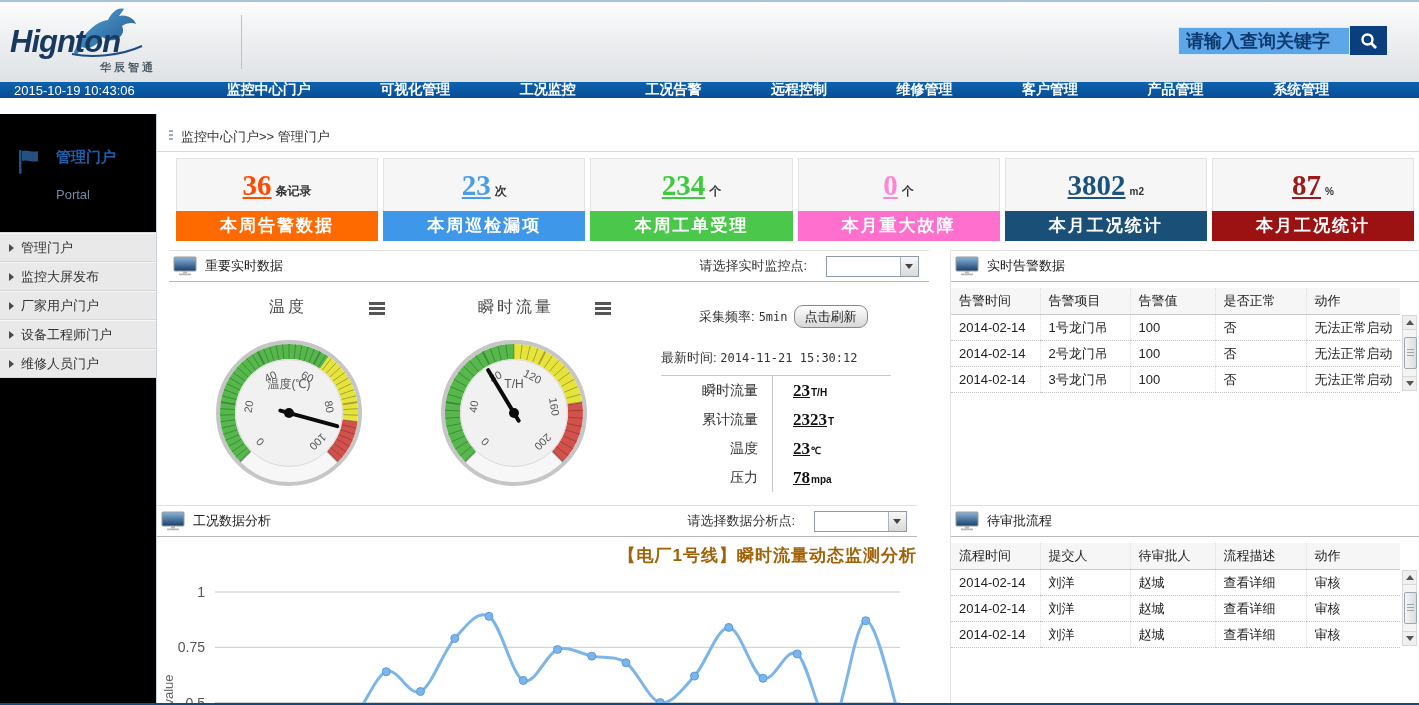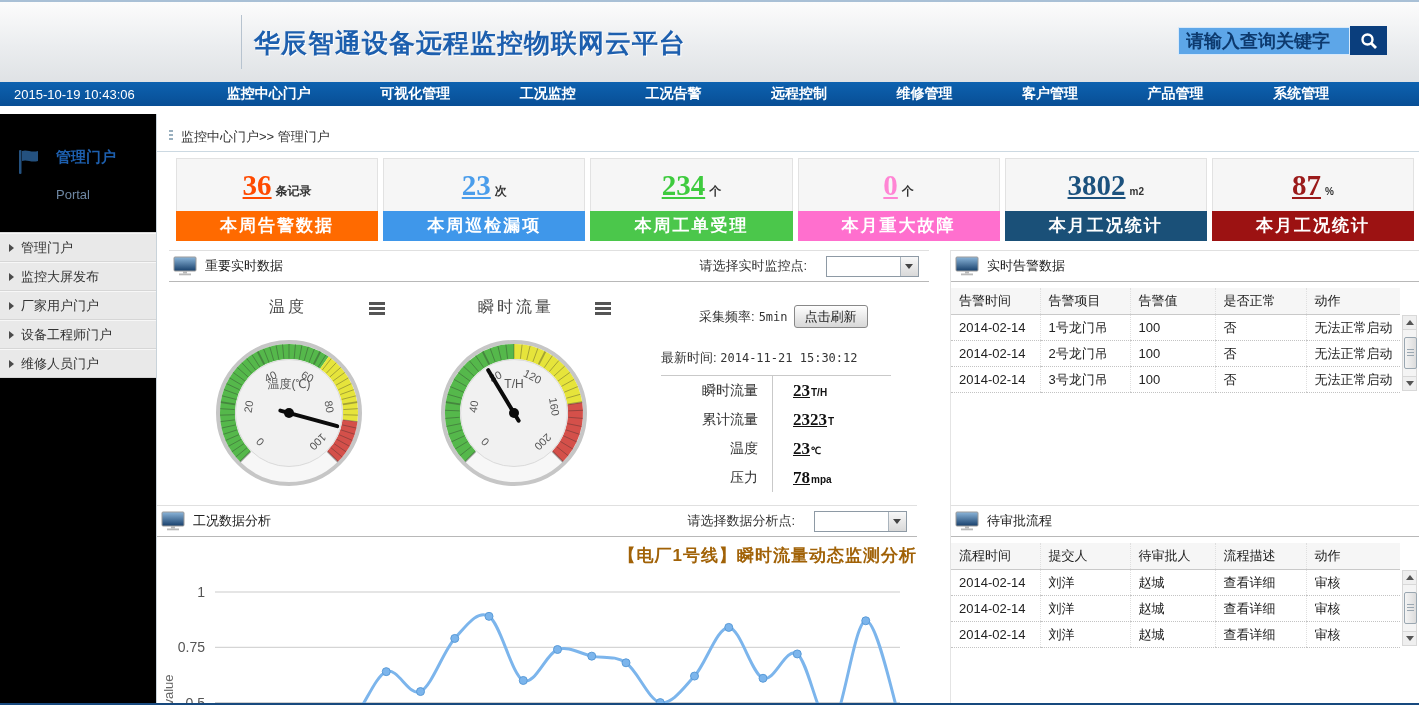--- a/index.html
+++ b/index.html
@@ -13,21 +13,21 @@
   .logo-text{position:absolute;left:2px;top:18px;font-style:italic;font-weight:bold;font-size:31px;color:#17395f;letter-spacing:-1px;}
   .logo-sub{position:absolute;left:92px;top:54px;font-size:11px;font-weight:bold;color:#4e5a66;letter-spacing:3px;}
   .antelope{position:absolute;left:60px;top:0px;}
   .header-divider{position:absolute;left:241px;top:13px;width:1px;height:54px;background:#b7c3cf;}
   .app-title{position:absolute;left:254px;top:24px;font-size:26px;font-weight:bold;color:#1d5fae;letter-spacing:1px;text-shadow:1px 1px 0 #ffffff;}
   .search-input{position:absolute;left:1178px;top:25px;width:156px;height:26px;background:#5da6e8;border:1px solid #d7e9fa;color:#0d3a6e;font-weight:bold;font-size:18px;padding:0 7px;font-family:"Liberation Sans",sans-serif;outline:none;}
   .search-input::placeholder{color:#0d3a6e;opacity:1;}
   .search-btn{position:absolute;left:1350px;top:24px;width:37px;height:29px;background:#0a3e7d;border:1px solid #0a3e7d;cursor:pointer;padding:0;display:flex;align-items:center;justify-content:center;}
 
   
-  .navbar{position:absolute;top:82px;left:0;right:0;height:24px;background:linear-gradient(#0d62b0,#084e95);display:flex;align-items:center;color:#fff;}
+  .navbar{position:absolute;top:82px;left:0;right:0;height:16px;background:linear-gradient(#0d62b0,#084e95);display:flex;align-items:center;color:#fff;}
   .nav-time{margin-left:14px;width:168px;font-size:13px;}
   .nav-items{flex:1;display:flex;justify-content:space-around;padding:0 55px 0 10px;}
   .nav-item{font-size:14px;font-weight:bold;cursor:pointer;white-space:nowrap;}
 
   
   .sidebar{position:absolute;top:114px;left:0;width:157px;bottom:2px;background:#000000;border-right:1px solid #c9d3da;box-sizing:border-box;}
   .portal{display:flex;padding:34px 0 0 16px;}
   .portal-text{margin-left:14px;}
   .portal-title{font-size:15px;font-weight:bold;color:#1d5fae;}
   .portal-sub{font-size:13px;color:#6e87a3;margin-top:20px;}
@@ -65,21 +65,21 @@
   .menu-ham{position:absolute;width:16px;height:13px;background:repeating-linear-gradient(#555 0 3px,transparent 3px 5px);cursor:pointer;}
   .ham1{left:200px;top:51px;}
   .ham2{left:426px;top:51px;}
   .gauge{position:absolute;width:150px;height:150px;}
   .gauge1{left:45px;top:87px;}
   .gauge2{left:270px;top:87px;}
 
   .info{position:absolute;left:486px;top:52px;width:270px;font-size:13px;color:#333;}
   .freq-row{position:absolute;left:44px;top:2px;white-space:nowrap;display:flex;align-items:center;}
   .freq-val{font-family:"DejaVu Sans Mono",monospace;font-size:12px;margin-left:4px;}
-  .refresh-btn{margin-left:6px;height:23px;padding:2px 10px;font-size:13px;color:#222;background:linear-gradient(#fefefe,#d7d7d7);border:1px solid #888;border-radius:3px;cursor:pointer;font-family:"Liberation Sans",sans-serif;}
+  .refresh-btn{margin-left:6px;height:23px;padding:2px 10px;font-size:13px;color:#222;background:linear-gradient(#fefefe,#d7d7d7);border:1px solid #888;border-radius:9px;cursor:pointer;font-family:"Liberation Sans",sans-serif;}
   .latest{position:absolute;left:6px;top:46px;white-space:nowrap;}
   .latest-val{font-family:"DejaVu Sans Mono",monospace;font-size:12px;}
   .readings{position:absolute;left:6px;top:72px;width:230px;border-top:1px solid #c9c9c9;}
   .reading-row{display:flex;height:29px;align-items:center;}
   .r-label{width:112px;height:100%;display:flex;align-items:center;justify-content:flex-end;padding-right:14px;border-right:1px solid #c9c9c9;font-size:14px;box-sizing:border-box;}
   .r-val{padding-left:20px;color:#111;}
   .r-num{font-family:"Liberation Serif",serif;font-size:17px;font-weight:bold;text-decoration:underline;}
   .r-unit{font-size:10px;font-weight:bold;margin-left:1px;}
 
   .chart-title{position:absolute;top:38px;left:0;width:100%;text-align:right;font-size:17px;font-weight:bold;color:#a16207;letter-spacing:1px;}
@@ -99,22 +99,35 @@
   .sb-down::after{content:"";position:absolute;left:3px;top:4px;border-top:5px solid #555;border-left:4px solid transparent;border-right:4px solid transparent;}
   .sb-thumb{position:absolute;left:1px;top:21px;width:11px;height:30px;background:linear-gradient(90deg,#f4f4f4,#dcdcdc);border:1px solid #9aa7b1;border-radius:2px;cursor:grab;}
   .sb-thumb::after{content:"";position:absolute;left:2px;top:11px;width:7px;height:7px;background:repeating-linear-gradient(#9aa7b1 0 1px,transparent 1px 3px);}
 </style>
 </head>
 <body>
 
 <div class="top-line"></div>
 
 <header class="header">
+  <div class="logo">
+    <svg class="antelope" width="78" height="52" viewBox="0 0 78 52">
+      <defs>
+          <linearGradient id="ag" x1="0" y1="0" x2="1" y2="1">
+        <stop offset="0" stop-color="#57a8d8"></stop>
+            <stop offset="1" stop-color="#1c4e8a"></stop>
+      </linearGradient>
+        </defs>
+      <path fill="url(#ag)" d="M6 46 C14 30 26 16 40 14 C44 6 50 1 56 3 L51 10 C58 8 66 12 68 18 C64 16 58 17 54 20 C58 28 50 36 40 34 L34 31 C30 40 20 44 14 41 L8 50 Z"></path>
+      <path fill="none" stroke="#1c4e8a" stroke-width="2" d="M4 48 C24 52 52 50 74 40"></path>
+    </svg>
+    <div class="logo-text">Hignton</div>
+    <div class="logo-sub">华辰智通</div>
+  </div>
   <div class="header-divider"></div>
-  <div class="app-title">华辰智通设备远程监控物联网云平台</div>
   <input class="search-input" type="text" placeholder="请输入查询关键字" style="">
   <button class="search-btn">
     <svg width="18" height="18" viewBox="0 0 18 18">
       <circle cx="7.5" cy="7.5" r="5" fill="none" stroke="#fff" stroke-width="2.4"></circle>
       <line x1="11.5" y1="11.5" x2="16" y2="16" stroke="#fff" stroke-width="2.8"></line>
     </svg>
   </button>
 </header>
 
 <nav class="navbar">

